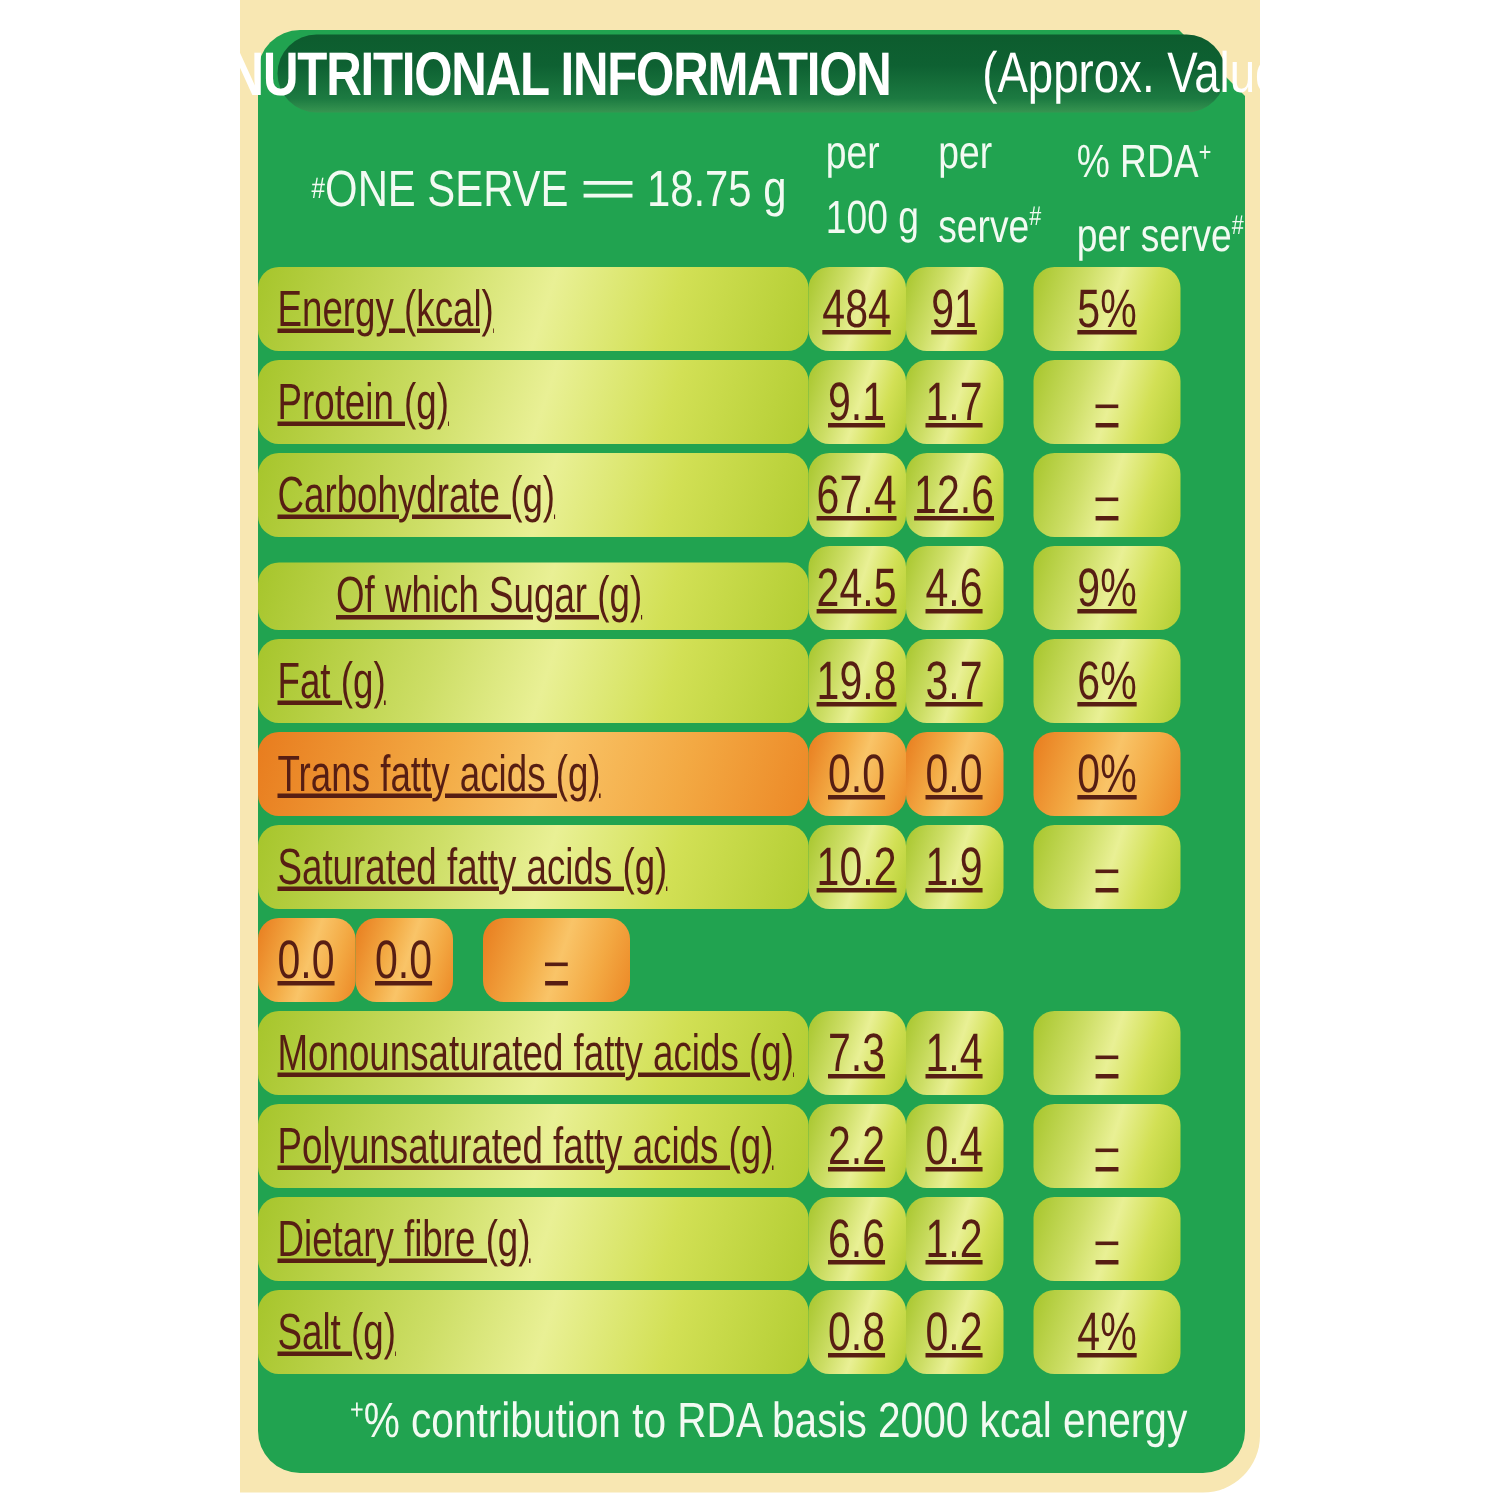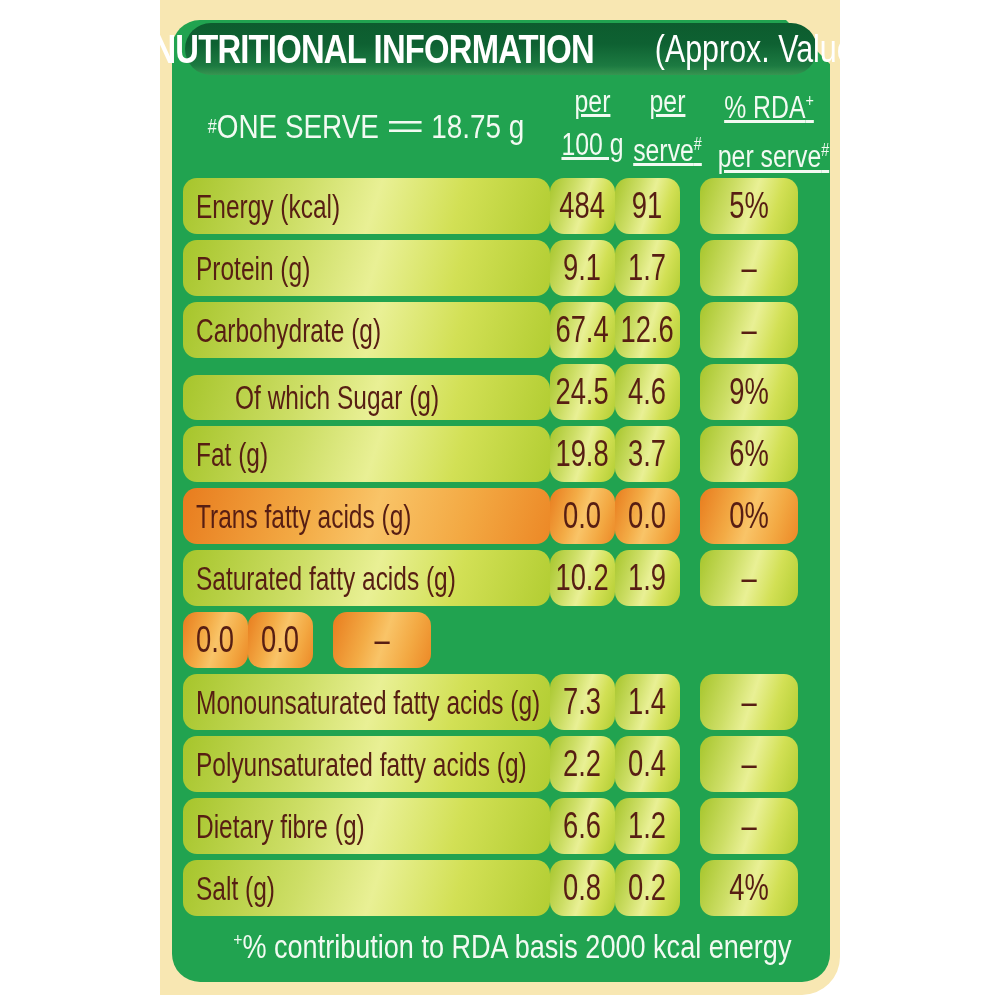--- a/index.html
+++ b/index.html
@@ -27,29 +27,29 @@
   .title-bold  { font-weight:700; font-size:41px; transform:scaleX(0.80); transform-origin:62% 50%; letter-spacing:-1px; }
   .title-light { font-weight:400; font-size:38px; transform:scaleX(0.80); transform-origin:30% 50%; margin-left:2px; }
 
   
   .cols { position:absolute; left:0; top:56px; width:658px; height:104px; color:#f2faf2; }
   .serve-note { position:absolute; left:11px; top:30px; width:367px; height:40px;
                 display:flex; align-items:center; justify-content:center;
                 font-size:34px; white-space:nowrap; }
   .serve-note .inner { transform:scaleX(0.82); transform-origin:50% 50%; display:flex; align-items:center; }
   .equals { display:inline-block; transform:scaleX(2.4); transform-origin:50% 50%; margin:0 22px; font-weight:400; }
-  .colh { position:absolute; top:4px; text-align:center; font-size:31px; line-height:43px; white-space:nowrap;text-decoration:underline; }
+  .colh { position:absolute; top:4px; text-align:left; font-size:31px; line-height:43px; white-space:nowrap; }
   .colh > div { transform:scaleX(0.80); transform-origin:50% 50%; }
   .colh-1 { left:368px; width:105px; }
   .colh-2 { left:443px; width:105px; }
   .colh-3 { left:533px; width:128px; }
   .sup { font-size:0.58em; vertical-align:super; letter-spacing:0; }
 
   
-  .rows { position:absolute; left:11px; top:158px; width:635px; }
+  .rows { position:absolute; left:0; top:158px; width:635px;text-decoration:underline; }
   .row { display:flex; height:56px; margin-bottom:6px; }
   .pill { border-radius:14px; display:flex; align-items:center; }
   .row.green .pill { background:linear-gradient(108deg,#a6c52b 0%,#cdde66 32%,#e9f095 52%,#d2e055 74%,#b2cd32 100%); }
   .row.orange .pill { background:linear-gradient(108deg,#e87c1e 0%,#f3ab45 34%,#f9c468 52%,#f3a943 76%,#ec8826 100%); }
   .label-pill { width:367px; padding-left:13px; }
   .label-pill .txt { font-size:34px; transform:scaleX(0.72); transform-origin:0 50%; white-space:nowrap; }
   .row.indent .label-pill { padding-left:52px;margin-top:11px; }
   .val-pill { width:65px; justify-content:center; }
   .rda-pill { width:98px; margin-left:20px; justify-content:center; }
   .val-pill .txt, .rda-pill .txt { font-size:36px; transform:scaleX(0.76); transform-origin:50% 50%; white-space:nowrap; }

